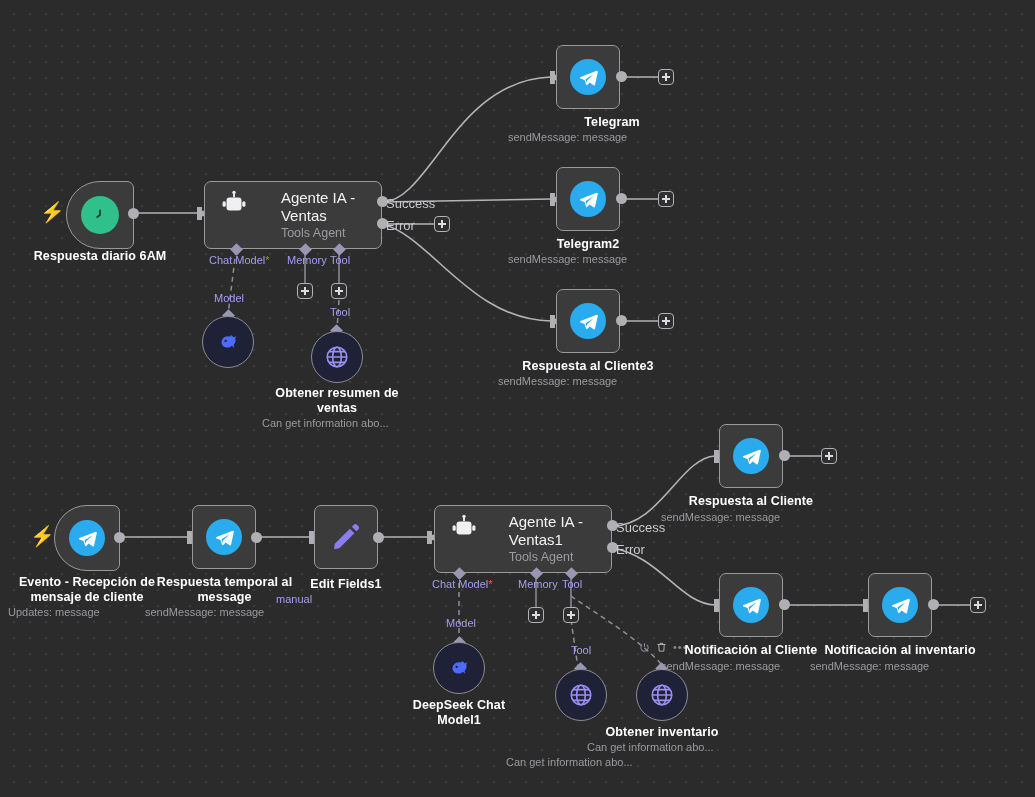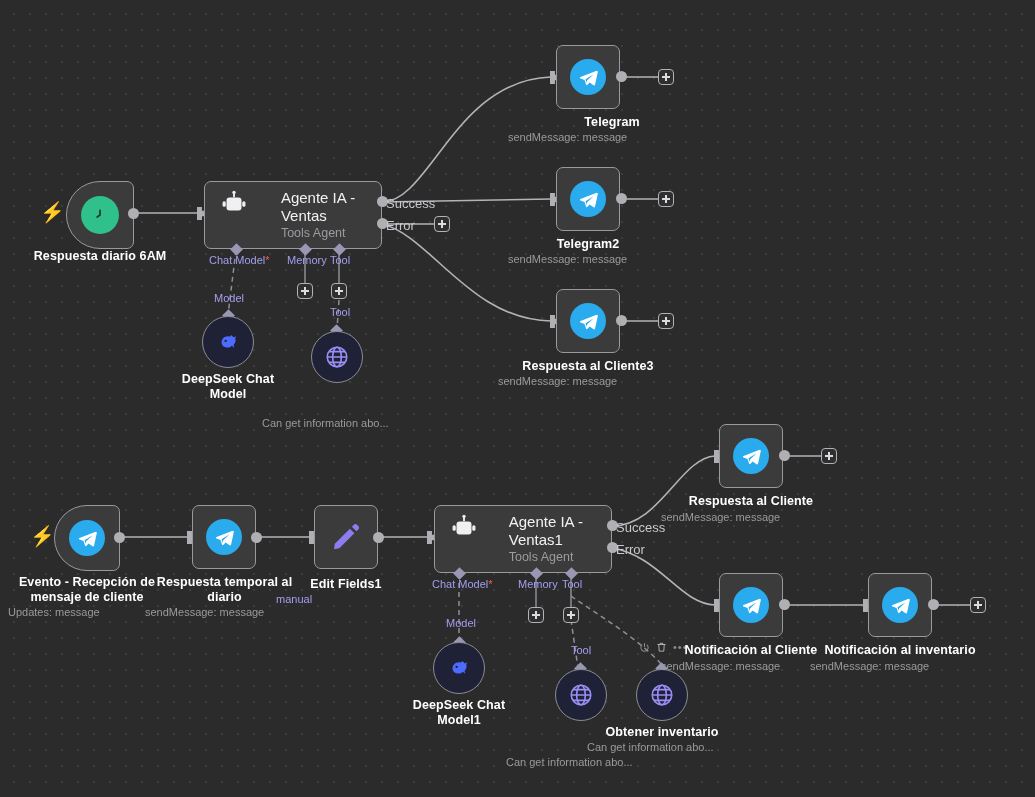--- a/index.html
+++ b/index.html
@@ -228,30 +228,30 @@
   <div class="sub-label" style="left:330px;top:306px;">Tool</div>
   <div class="sub-label" style="left:214px;top:292px;">Model</div>
 
   <div class="diamond" style="left:224px;top:311px;"></div>
   <div class="round-node" style="left:202px;top:316px;">
     <svg width="26" height="26" viewBox="0 0 32 32" fill="#4d6bfe">
       <path d="M25.5 8.8c-1.2 1.6-3 1.4-3 1.4s-.6-2-2.6-2.6c-.5 1.1-1.7 1.6-1.7 1.6s-2.6-1-5.6.4C9.4 11.1 8 13.8 8 16.4c0 3.6 3 6.5 7.1 6.5 2.2 0 4.4-.9 5.7-2.4l2.9 2.6-.8-3.6c1.5-1.3 2.4-3.1 2.4-5.2 0-.9-.2-1.8-.5-2.6.9-.9 1.1-2.1.7-2.9z"></path>
       <circle cx="13.1" cy="14.6" r="1.5" fill="#1f2236"></circle>
     </svg>
   </div>
-  <div class="node-caption wrap" style="left:168px;top:372px;width:120px;">DeepSeek Chat Model</div>
 
   <div class="diamond" style="left:332px;top:326px;"></div>
   <div class="round-node" style="left:311px;top:331px;">
     <svg width="26" height="26" viewBox="0 0 24 24" fill="none" stroke="#9b8df5" stroke-width="1.5">
       <circle cx="12" cy="12" r="9"></circle>
       <ellipse cx="12" cy="12" rx="4" ry="9"></ellipse>
       <path d="M3 12h18M4.6 7h14.8M4.6 17h14.8"></path>
     </svg>
   </div>
+  <div class="node-caption wrap" style="left:272px;top:386px;width:130px;">Obtener resumen de ventas</div>
   <div class="node-sub" style="left:262px;top:416px;width:150px;">Can get information abo...</div>
 
   <div class="port-in" style="left:550px;top:71px;"></div>
   <div class="node" style="left:556px;top:45px;width:64px;height:64px;">
     <div class="ic-tg">
       <svg width="21" height="21" viewBox="0 0 24 24" fill="#ffffff">
         <path d="M21.3 4.2 2.9 11.3c-.9.35-.88 1.65.03 1.96l4.5 1.5 1.72 5.3c.24.72 1.16.9 1.66.33l2.45-2.8 4.6 3.4c.6.44 1.45.1 1.6-.63l3.2-14.6c.17-.8-.6-1.5-1.36-1.2zM8.6 14.1l9.3-5.9-7.6 7.1-.3 3-1.4-4.2z"></path>
       </svg>
     </div>
   </div>
@@ -300,21 +300,21 @@
 
   <div class="port-in" style="left:187px;top:531px;"></div>
   <div class="node" style="left:192px;top:505px;width:64px;height:64px;">
     <div class="ic-tg">
       <svg width="21" height="21" viewBox="0 0 24 24" fill="#ffffff">
         <path d="M21.3 4.2 2.9 11.3c-.9.35-.88 1.65.03 1.96l4.5 1.5 1.72 5.3c.24.72 1.16.9 1.66.33l2.45-2.8 4.6 3.4c.6.44 1.45.1 1.6-.63l3.2-14.6c.17-.8-.6-1.5-1.36-1.2zM8.6 14.1l9.3-5.9-7.6 7.1-.3 3-1.4-4.2z"></path>
       </svg>
     </div>
   </div>
   <div class="port-dot" style="left:251px;top:532px;"></div>
-  <div class="node-caption wrap" style="left:152px;top:575px;width:145px;">Respuesta temporal al diario</div>
+  <div class="node-caption wrap" style="left:152px;top:575px;width:145px;">Respuesta temporal al message</div>
   <div class="node-sub" style="left:145px;top:605px;width:160px;">sendMessage: message</div>
 
   <div class="port-in" style="left:309px;top:531px;"></div>
   <div class="node" style="left:314px;top:505px;width:64px;height:64px;">
     <svg width="32" height="32" viewBox="0 0 24 24" fill="#8b7df0">
       <path d="M3.6 17.1 14.9 5.8l3.4 3.4L7 20.5l-4 .6.6-4z"></path>
       <path d="M16.4 4.3 18 2.7a1.5 1.5 0 0 1 2.1 0l1.3 1.3a1.5 1.5 0 0 1 0 2.1l-1.6 1.6-3.4-3.4z"></path>
     </svg>
   </div>
   <div class="port-dot" style="left:373px;top:532px;"></div>

